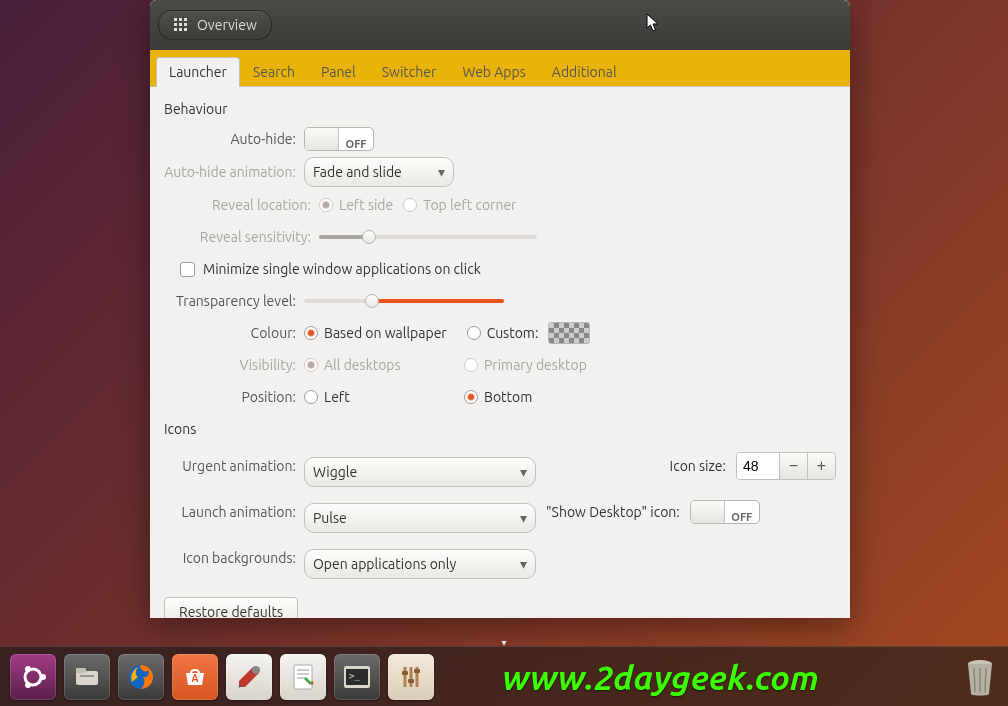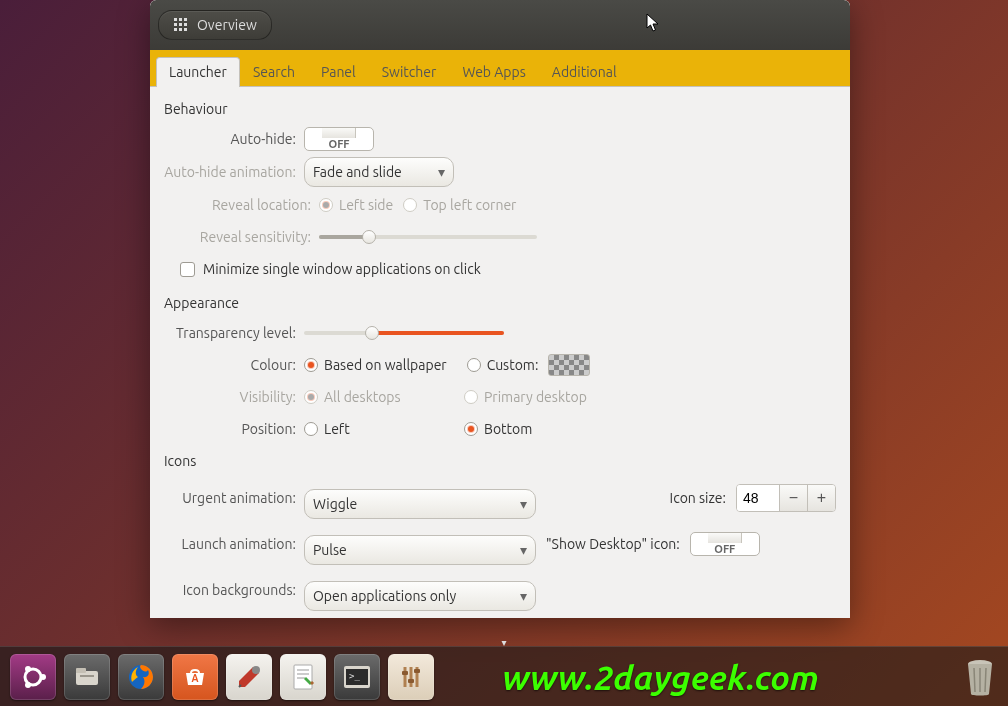--- a/index.html
+++ b/index.html
@@ -90,31 +90,30 @@
   .row-label {
     width: 140px;
     text-align: right;
     padding-right: 8px;
     color: #555;
   }
   .row-label.disabled { color: #a8a6a0; }
   .row-controls { flex: 1; display: flex; align-items: center; gap: 10px; flex-wrap: wrap; }
   .toggle {
     display: inline-flex;
-    align-items: center;
+    align-items: flex-end;
     width: 70px;
     height: 24px;
     border: 1px solid #b8b5ad;
     border-radius: 5px;
     background: #fff;
     font-size: 11px;
     font-weight: bold;
     overflow: hidden;
     cursor: pointer;
-    flex-direction: column;
   }
   .toggle .knob {
     width: 34px; height: 100%;
     background: linear-gradient(#fafaf8,#e6e4df);
     border-right: 1px solid #c8c5bd;
   }
   .toggle .state { flex:1; text-align:center; color:#666; }
   .combo {
     display: inline-flex;
     align-items: center;
@@ -322,21 +321,20 @@
       </div>
     </div>
 
     <div class="row">
       <label class="checkbox">
         <span class="box"></span>
         <span>Minimize single window applications on click</span>
       </label>
     </div>
 
-    <div class="section-title" style="margin-top:12px">Appearance</div>
 
     <div class="row">
       <div class="row-label">Transparency level:</div>
       <div class="row-controls">
         <div class="slider orange" style="width:200px">
           <div class="track">
               <div class="fill" style="left:34%; right:0; background:#e95420"></div>
             </div>
           <div class="thumb" style="left:34%"></div>
         </div>

